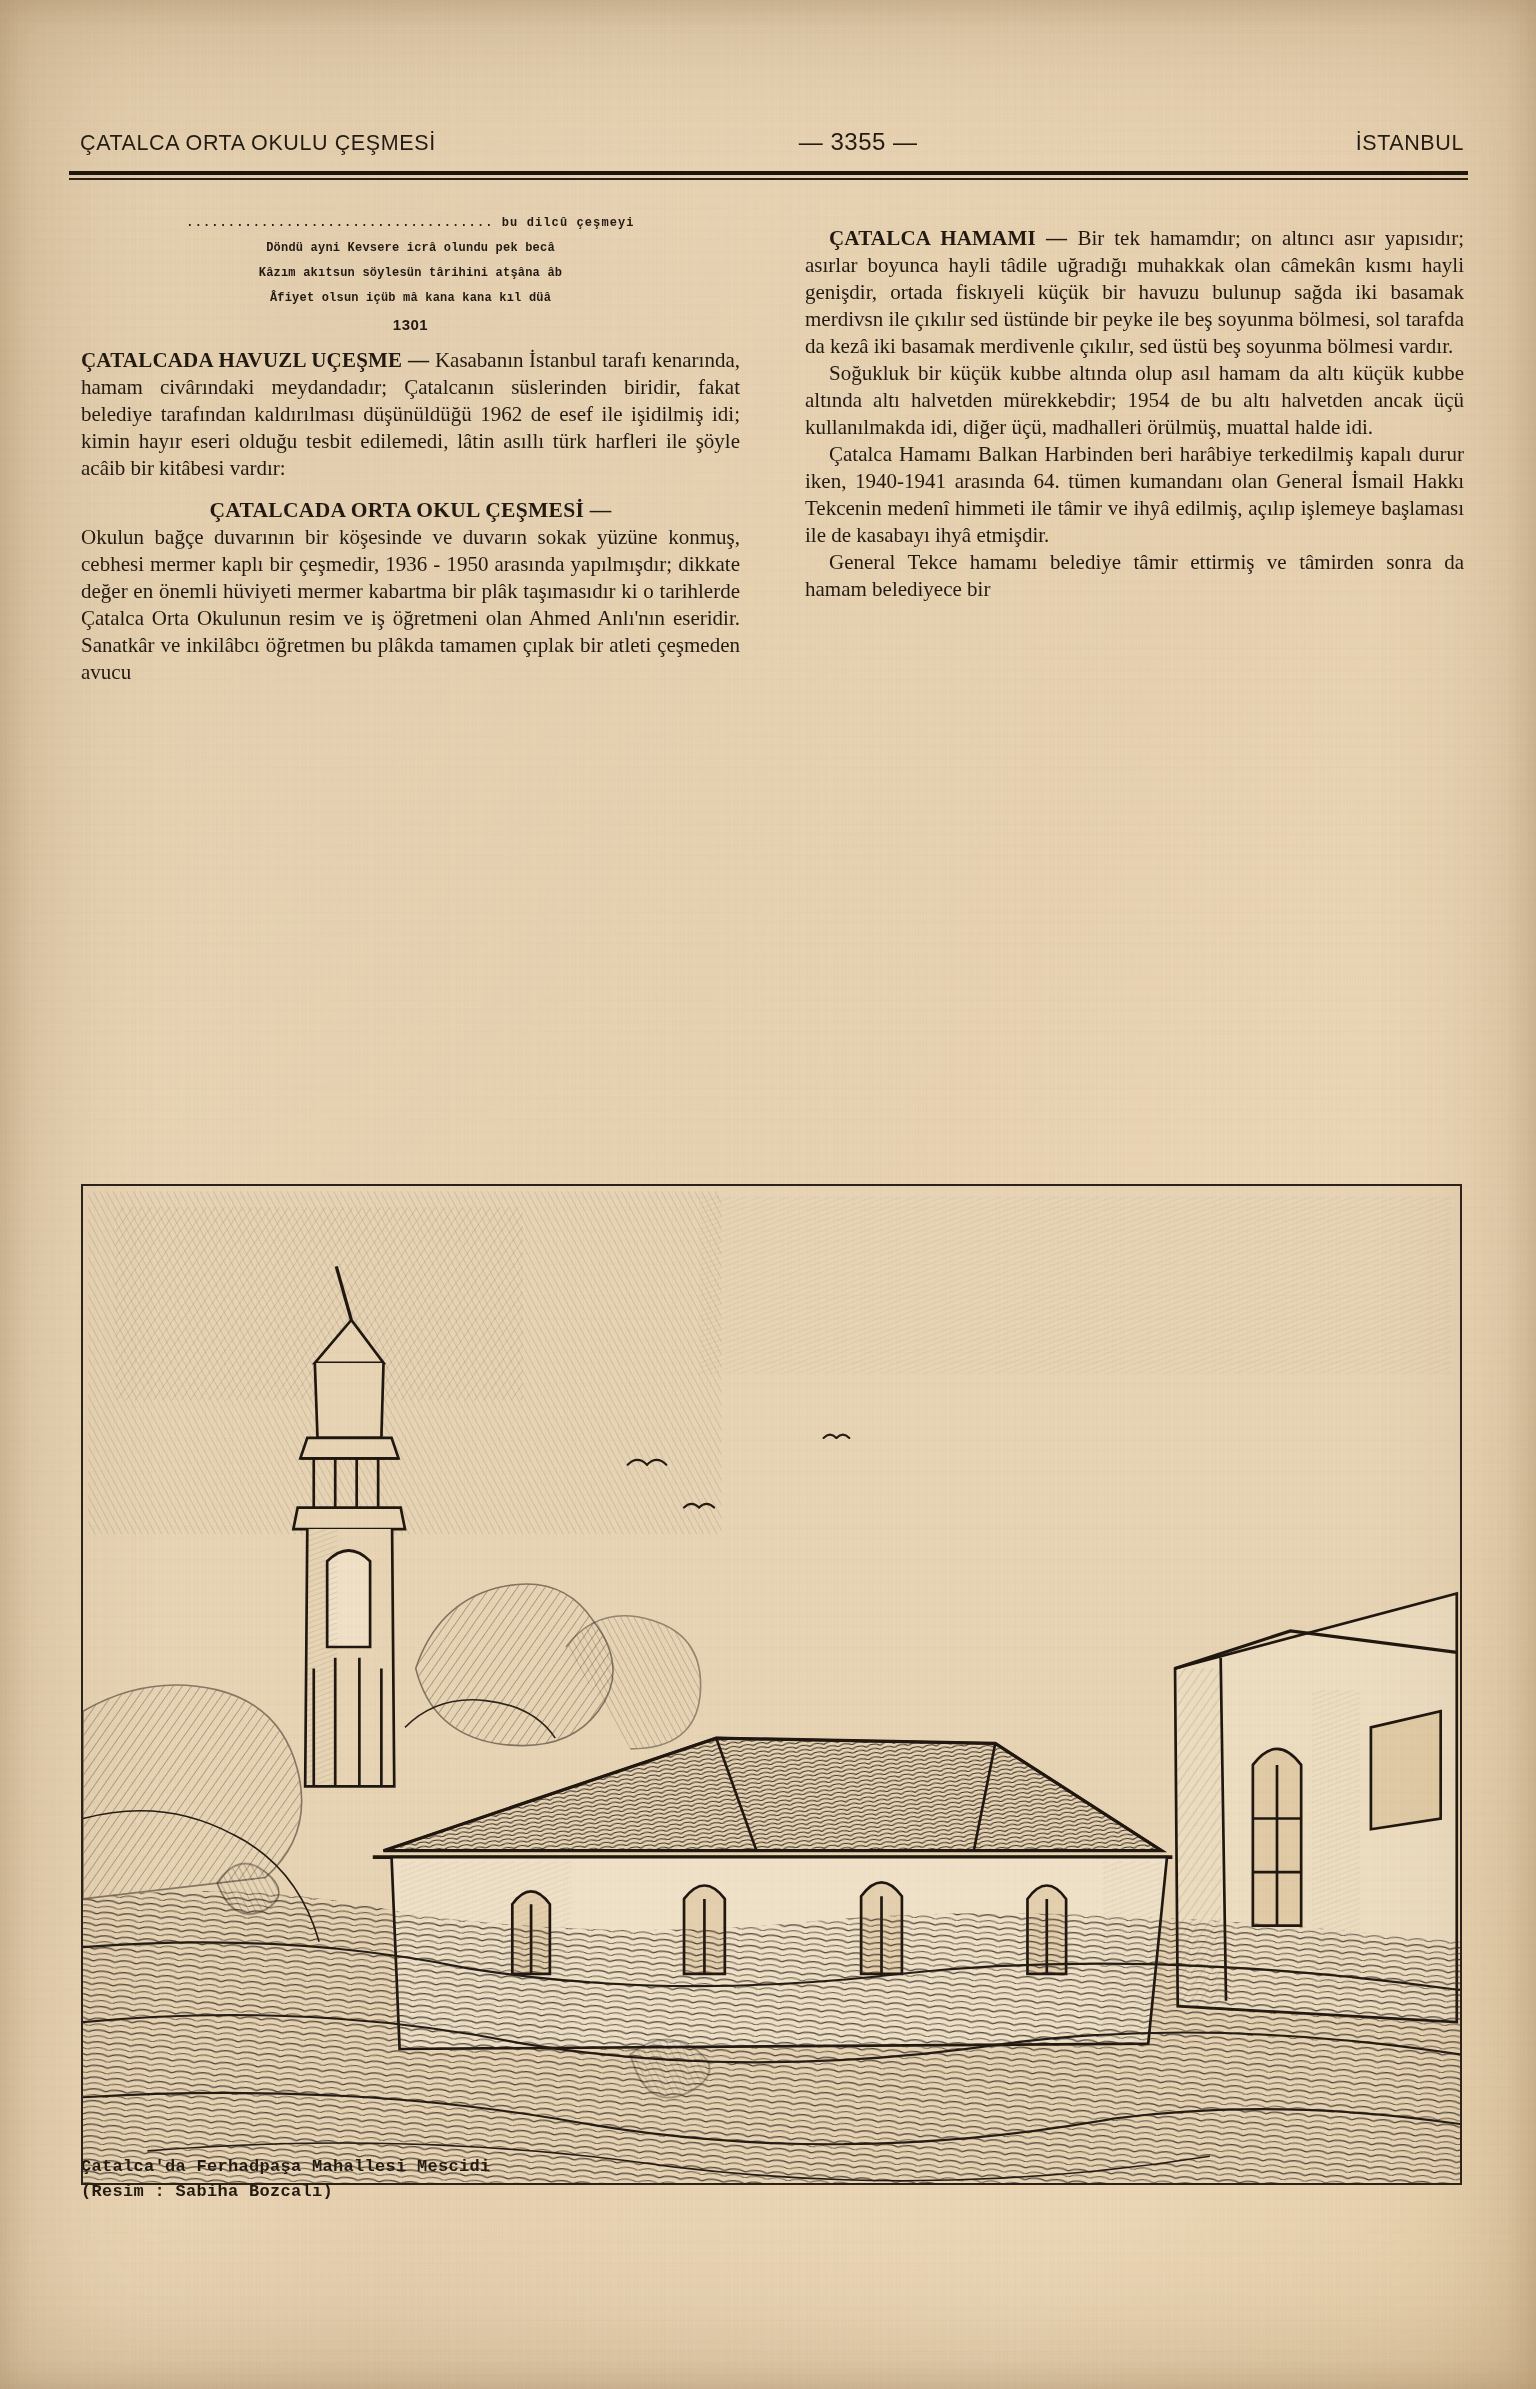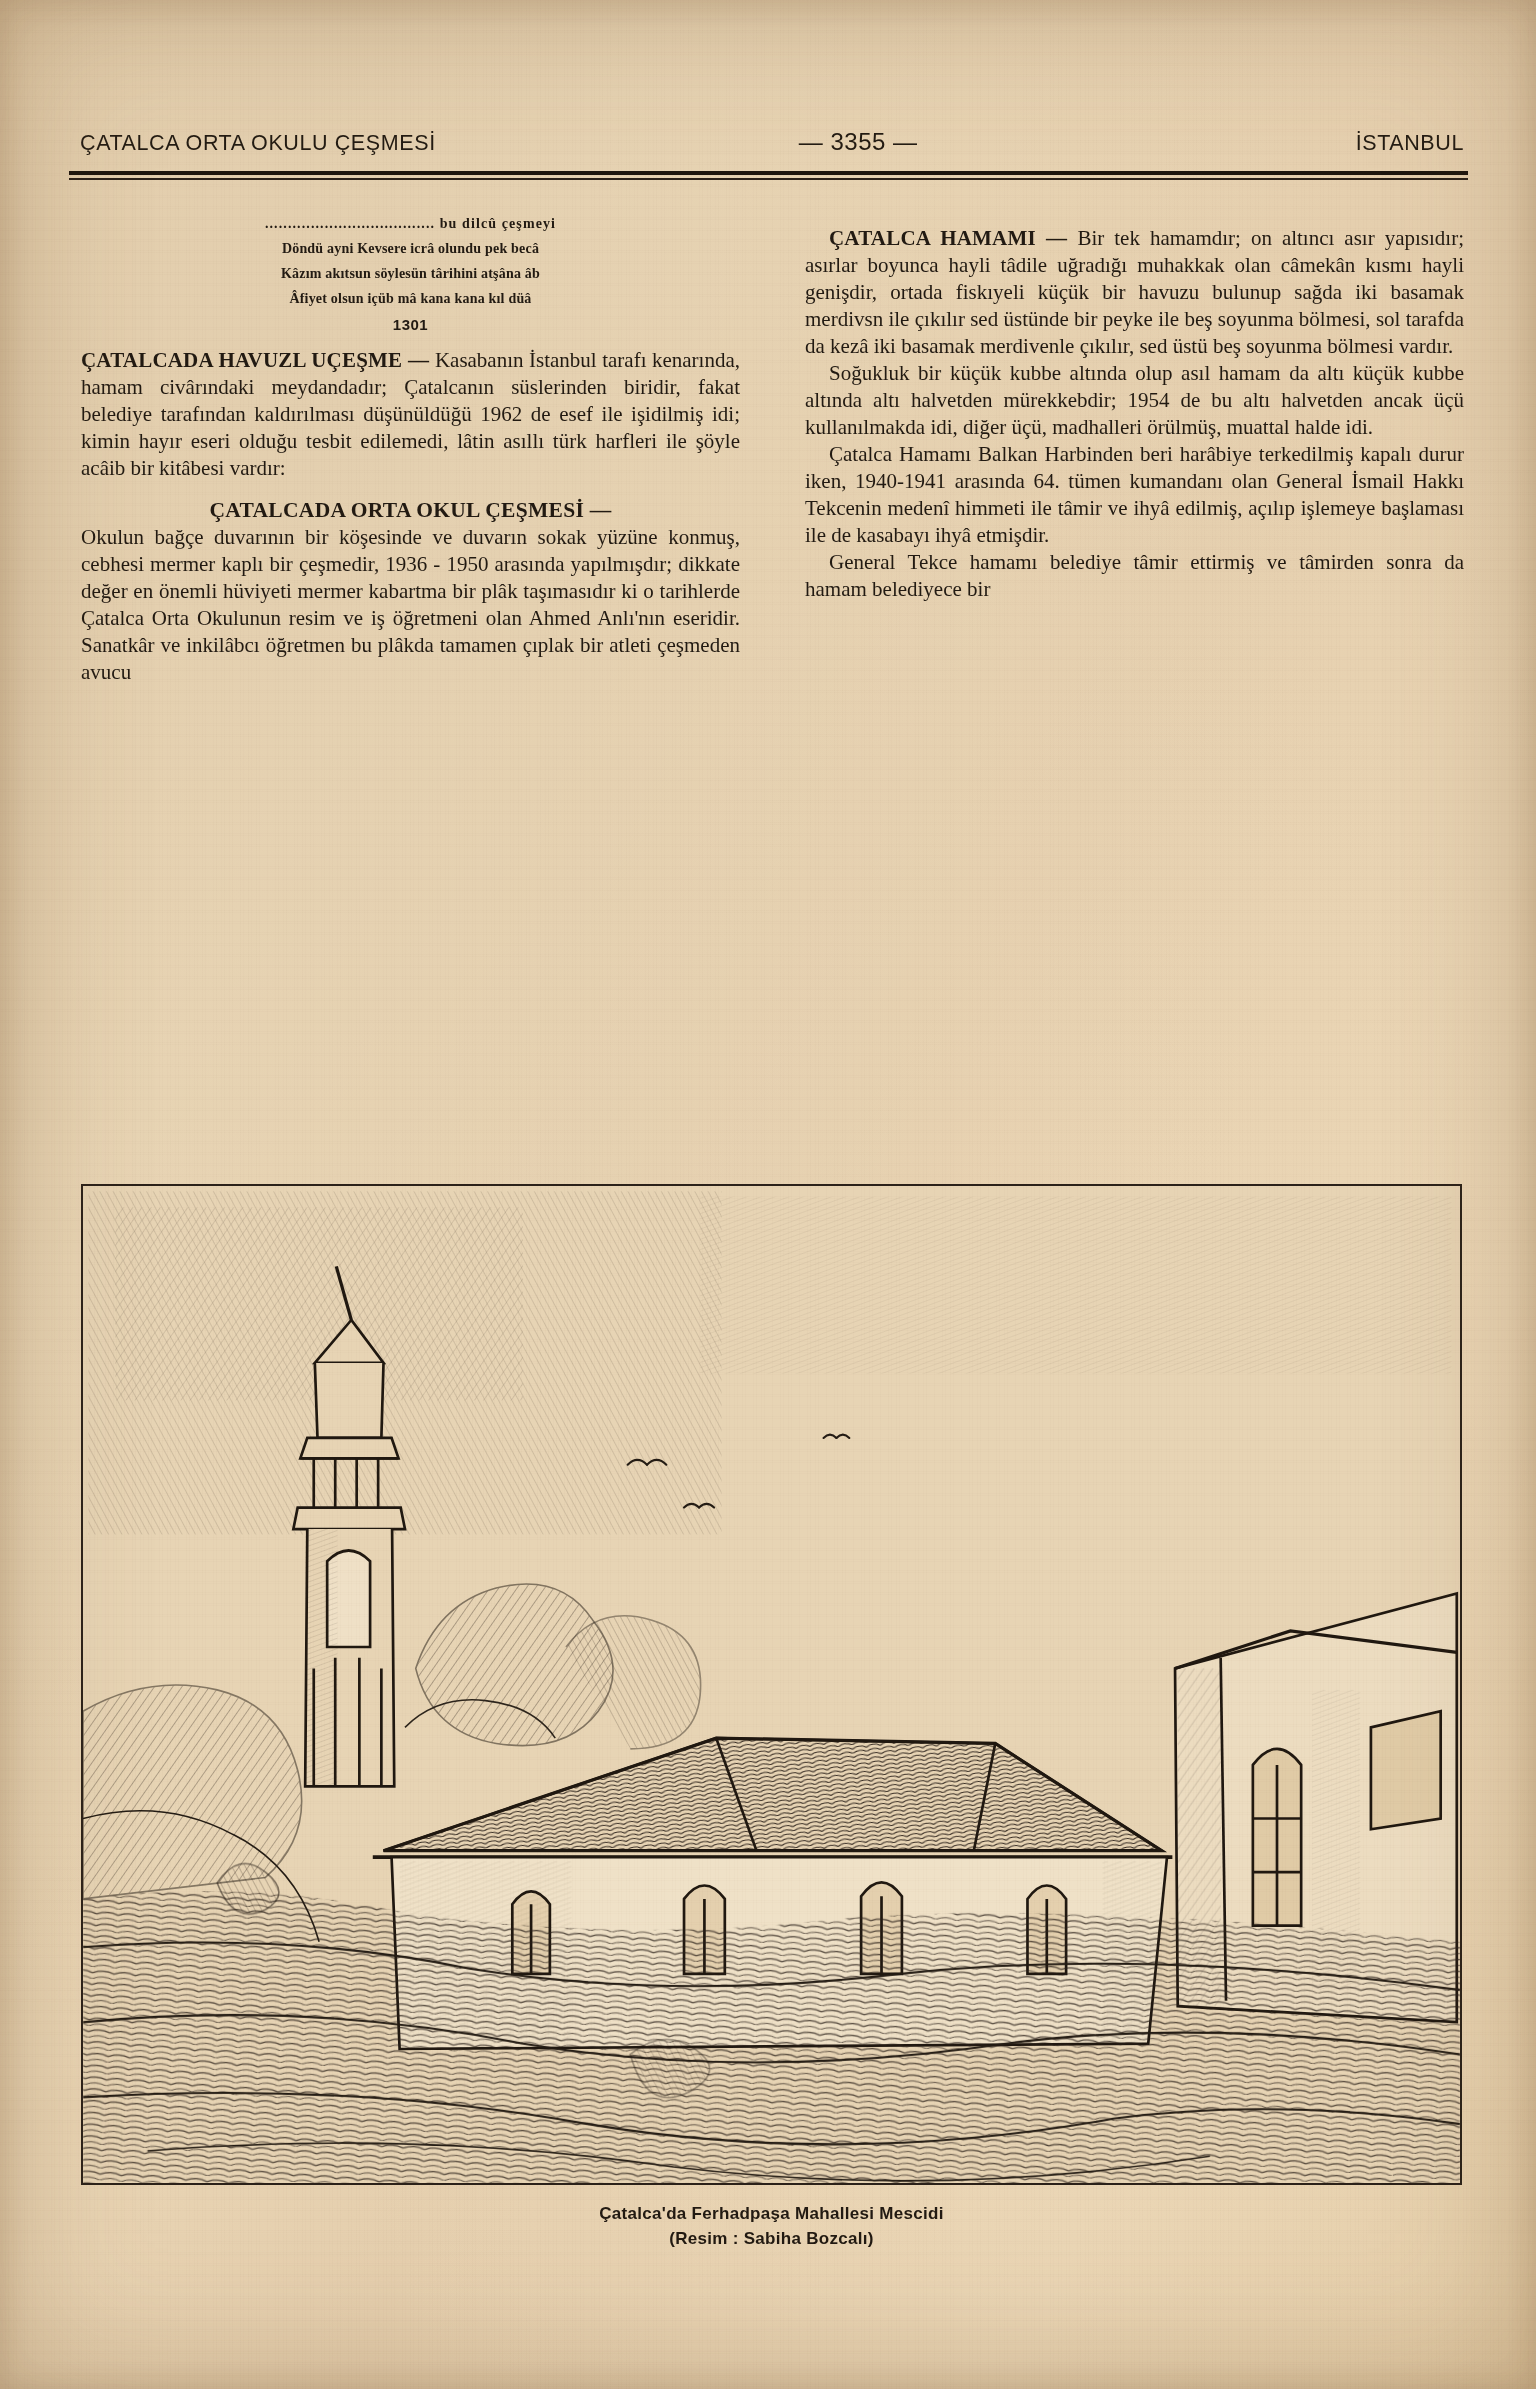--- a/index.html
+++ b/index.html
@@ -96,23 +96,23 @@
     margin: 0;
     font-size: 21px;
     line-height: 27px;
     text-align: justify;
     text-justify: inter-word;
     hyphens: auto;
   }
   .indent { text-indent: 24px; }
 
   .poem {
-    font-family: Liberation Serif, serif;
-    font-weight: bold;
-    font-size: 14px;
+    font-family: Liberation Mono, monospace;
+    font-weight: bold;
+    font-size: 12px;
     line-height: 25px;
     text-align: center;
     letter-spacing: 0.2px;
   }
   .poem .lead {
     display: block;
   }
   .poem-date {
     font-family: "Liberation Sans", sans-serif;
     font-weight: bold;
@@ -161,24 +161,24 @@
   .figure-frame {
     position: absolute;
     inset: 0;
     border: 2.2px solid #2b2119;
     background: #e7d4b4;
     overflow: hidden;
   }
   .figure-caption {
     position: absolute;
     left: 0;
-    top: 1017px;
+    top: 970px;
     width: 1381px;
-    text-align: center;
-    font-family: Liberation Sans, sans-serif;
+    text-align: left;
+    font-family: Liberation Mono, monospace;
     font-weight: bold;
     font-size: 17px;
     line-height: 25px;
     letter-spacing: 0.3px;
     color: #221a12;
   }
   .figure-caption .sub { display: block; }
 
   svg.drawing { display:block; width:100%; height:100%; }
 </style>

